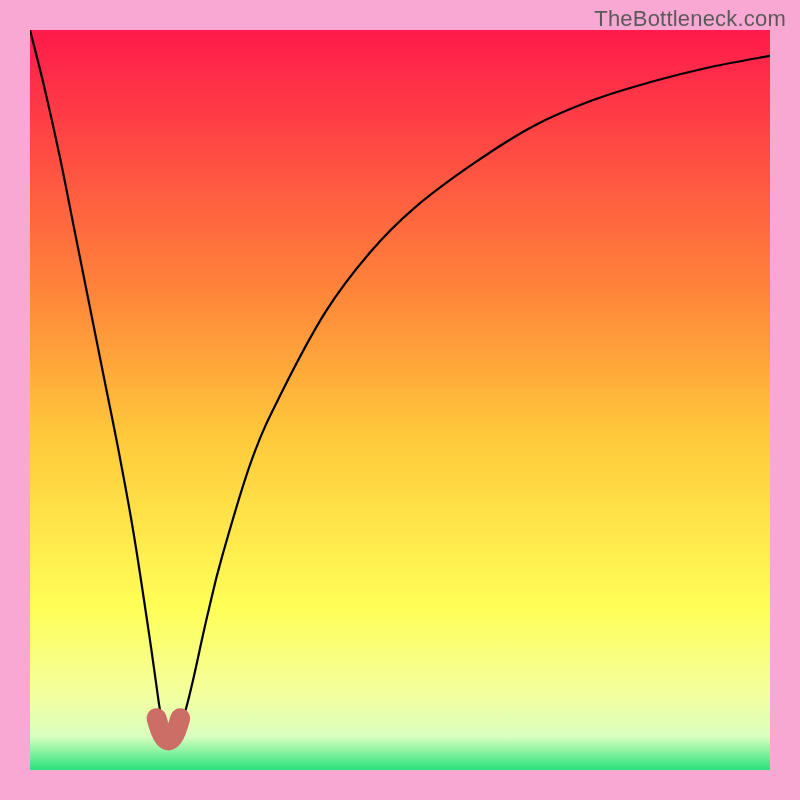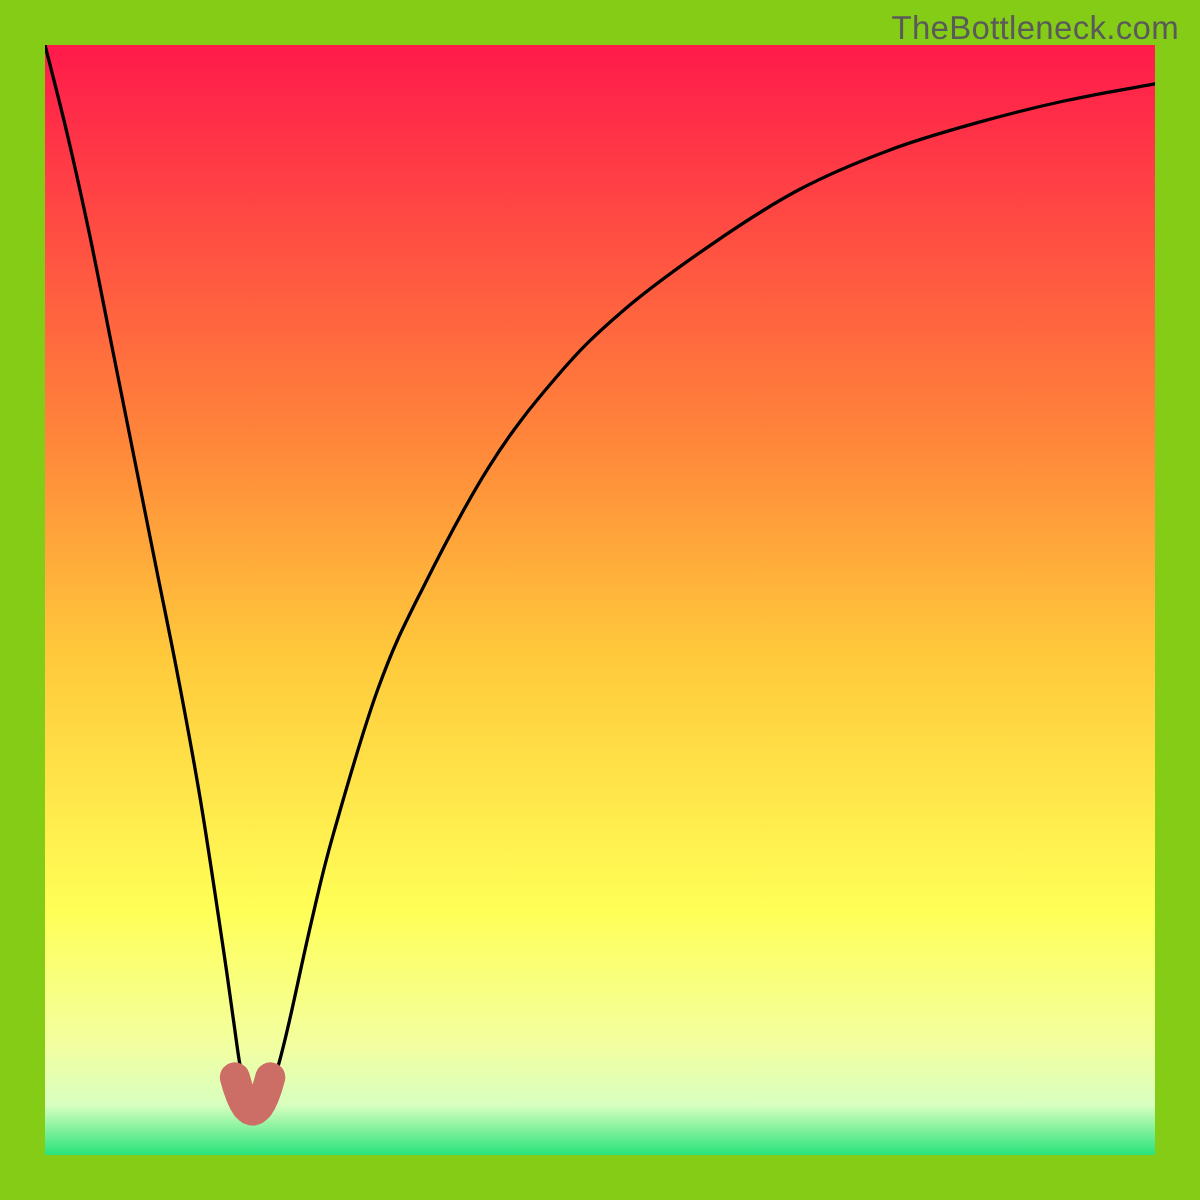--- a/index.html
+++ b/index.html
@@ -7,21 +7,21 @@
     padding: 0;
     width: 800px;
     height: 800px;
     background: #000;
     overflow: hidden;
   }
   .outer {
     position: relative;
     width: 800px;
     height: 800px;
-    background: #84cc16;
+    background: #f9a8d4;
   }
   .watermark {
     position: absolute;
     top: 6px;
     right: 14px;
     font-family: Arial, Helvetica, sans-serif;
     font-size: 22px;
     color: #5a5a5a;
     letter-spacing: 0.2px;
     z-index: 10;

